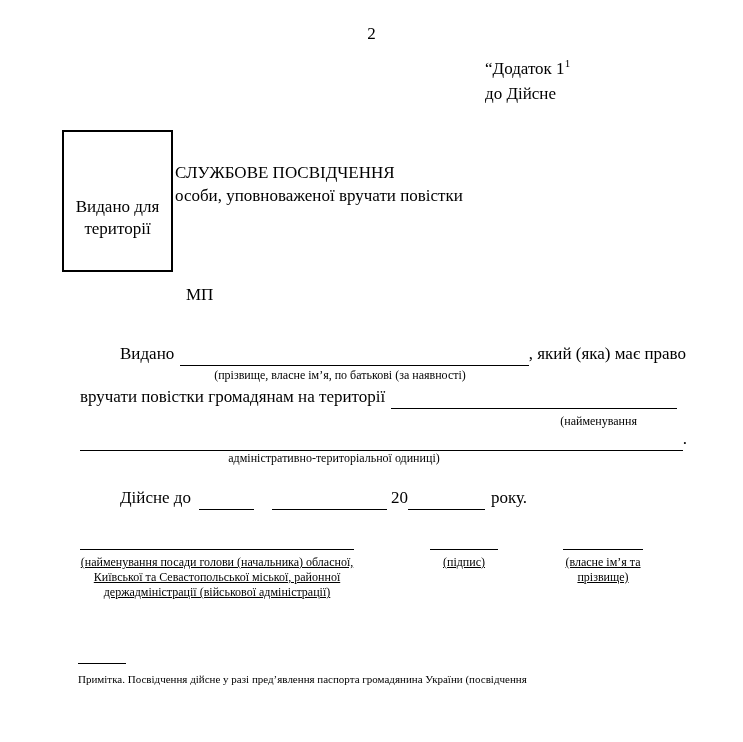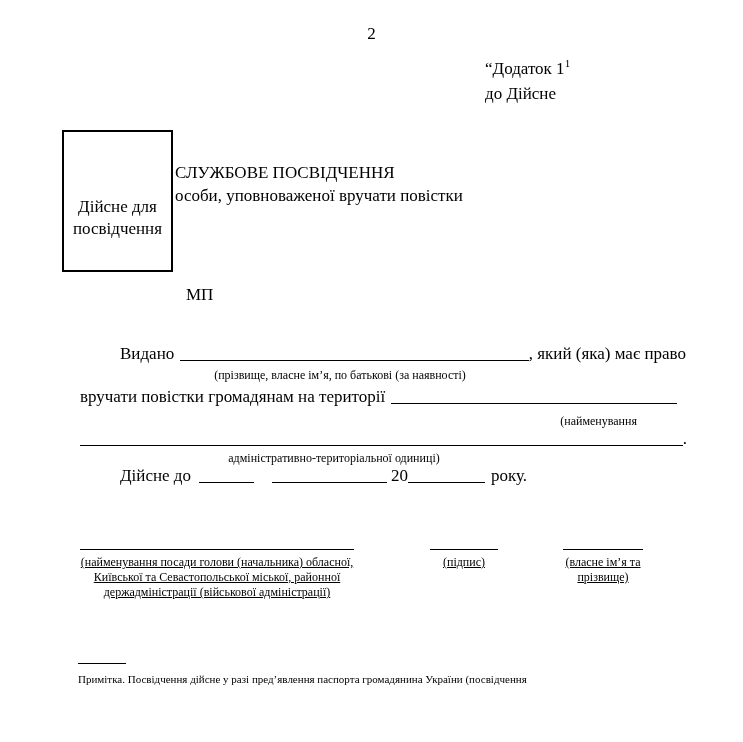--- a/index.html
+++ b/index.html
@@ -23,39 +23,39 @@
     top:130px; left:62px; width:111px; height:142px;
     border:2px solid #000; box-sizing:border-box;
     display:flex; flex-direction:column; justify-content:center; align-items:center;
     padding-top:34px; text-align:center; line-height:22px;
   }
 
   .title { top:161px; left:175px; width:500px; text-align:left; line-height:23px; }
 
   .stamp { top:285px; left:186px; }
 
-  .row { position:absolute; display:flex; align-items:flex-start; white-space:nowrap; }
+  .row { position:absolute; display:flex; align-items:flex-end; white-space:nowrap; }
   .blank {
     display:inline-block; height:14px;
     border-bottom:1px solid #000;
     transform:translateY(2px);
   }
   .grow { flex:1 1 auto; margin-left:6px; }
   .noshrink { flex:0 0 auto; }
 
   .row-issued   { top:344px; left:80px; width:606px; padding-left:40px; box-sizing:border-box; }
   .row-territory{ top:387px; left:80px; width:597px; }
   .row-cont     { top:429px; left:80px; width:607px; }
   .row-valid    { top:466px; left:80px; padding-left:40px; }
 
   .w55  { width:55px;  margin-left:8px; }
   .w115 { width:115px; margin-left:18px; }
   .w77  { width:77px; }
   .ml4 { margin-left:4px; }
-  .ml6 { margin-left:6px; }
+  .ml6 { margin-left:6px;margin-top:22px; }
 
   .caption { font-size:12px; line-height:15px; }
   .cap-issued { top:368px; left:190px; width:300px; text-align:center; }
   .cap-terr1  { top:414px; left:477px; width:160px; text-align:right; }
   .cap-terr2  { top:451px; left:184px; width:300px; text-align:center; }
 
   .sig { position:absolute; top:549px; display:flex; flex-direction:column; align-items:center;text-decoration:underline; }
   .sigline { width:100%; border-top:1px solid #000; margin-bottom:5px; }
   .sig .caption { white-space:nowrap; text-align:center; }
   .sig1 { left:80px;  width:274px; }
@@ -72,22 +72,22 @@
 <div class="page">
 
   <div class="abs pgnum">2</div>
 
   <div class="abs appendix">
     <div><span>“Додаток 1</span><sup>1</sup></div>
     <div>до Дійсне</div>
   </div>
 
   <div class="abs photobox">
-    <div>Дійсне для</div>
-    <div>посвідчення</div>
+    <div>Видано для</div>
+    <div>території</div>
   </div>
 
   <div class="abs title">
     <div>СЛУЖБОВЕ ПОСВІДЧЕННЯ</div>
     <div>особи, уповноваженої вручати повістки</div>
   </div>
 
   <div class="abs stamp">МП</div>
 
   <div class="row row-issued">

